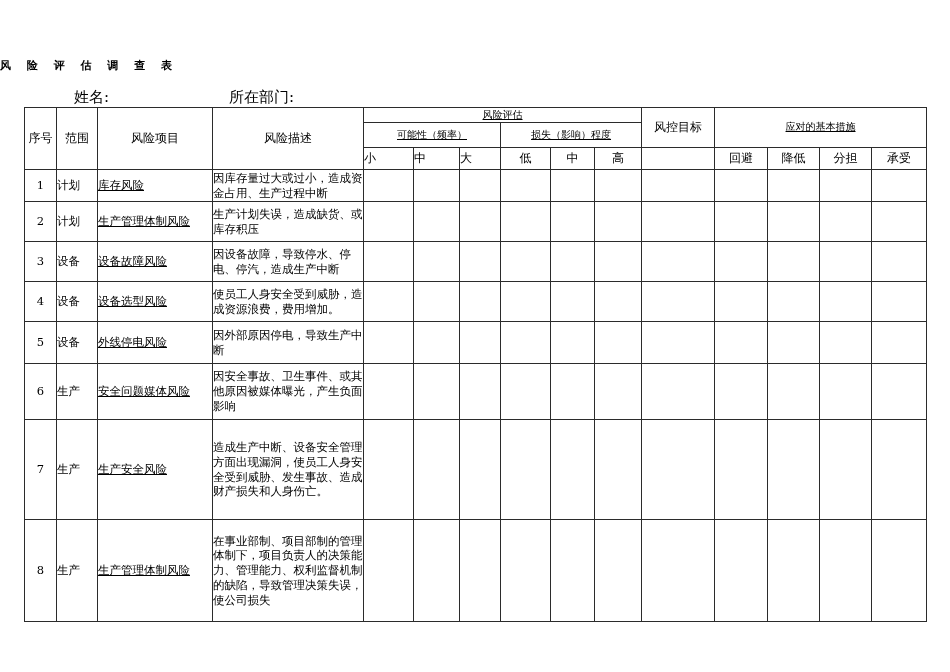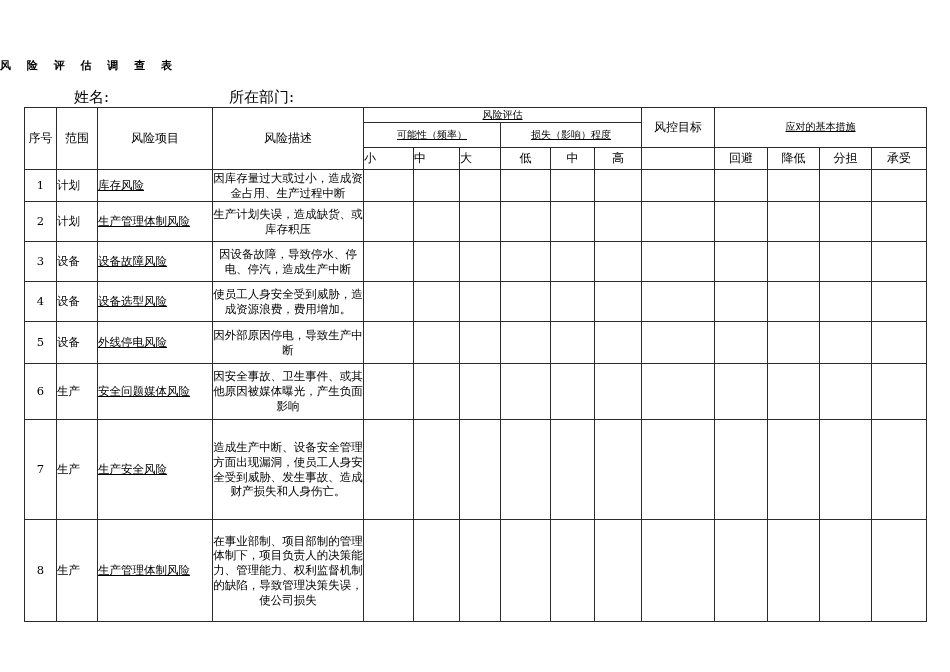--- a/index.html
+++ b/index.html
@@ -107,21 +107,21 @@
   col.c-goal  { width: 73px; }
   col.c-m1    { width: 53px; }
   col.c-m2    { width: 52px; }
   col.c-m3    { width: 52px; }
   col.c-m4    { width: 55px; }
 
   td.no    { text-align: center; }
   td.scope { text-align: left; }
   td.item  { padding: 0 3px; text-decoration: underline; }
   td.desc  {
-    text-align: center;
+    text-align: left;
     padding: 2px 2px 2px 3px;
     vertical-align: top;
     line-height: 1.3;
   }
   td.blank { }
 
   
   tr.r1 td { height: 31px; }
   tr.r2 td { height: 39px; }
   tr.r3 td { height: 39px; }

